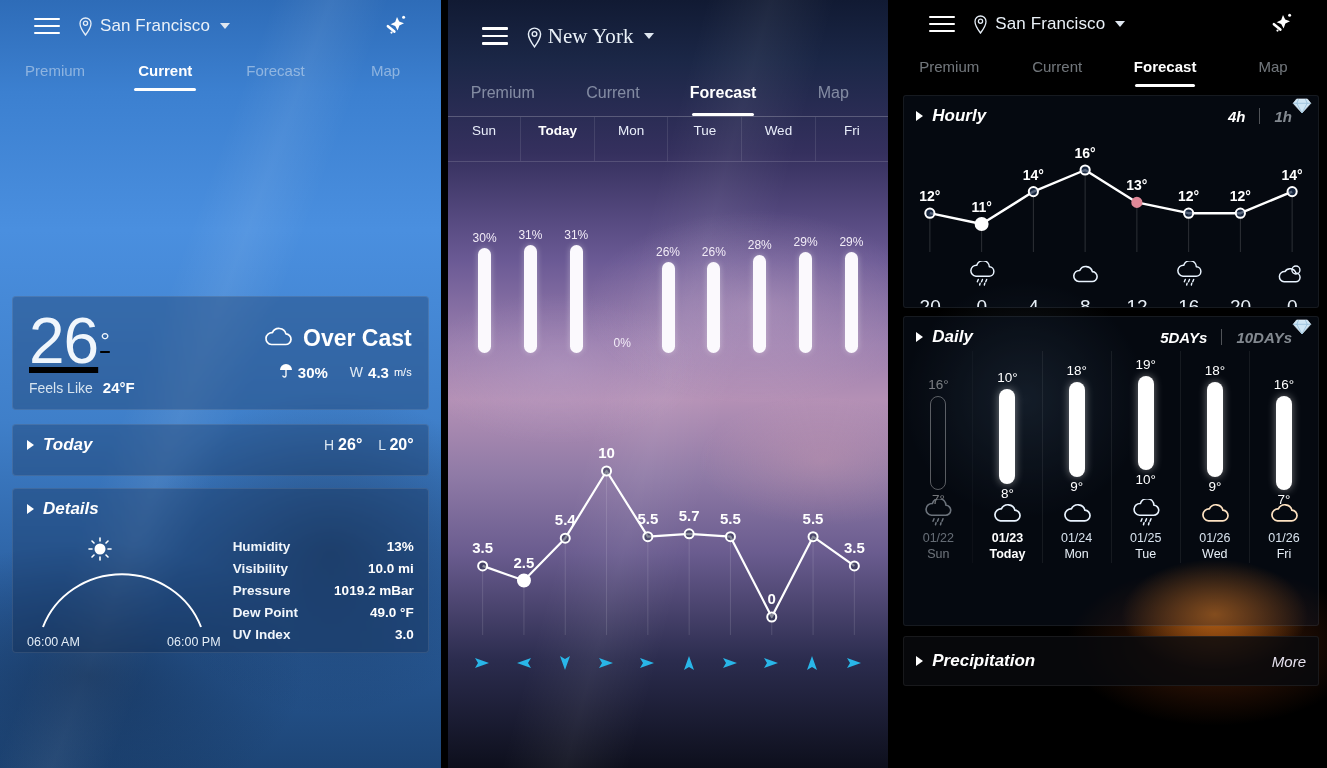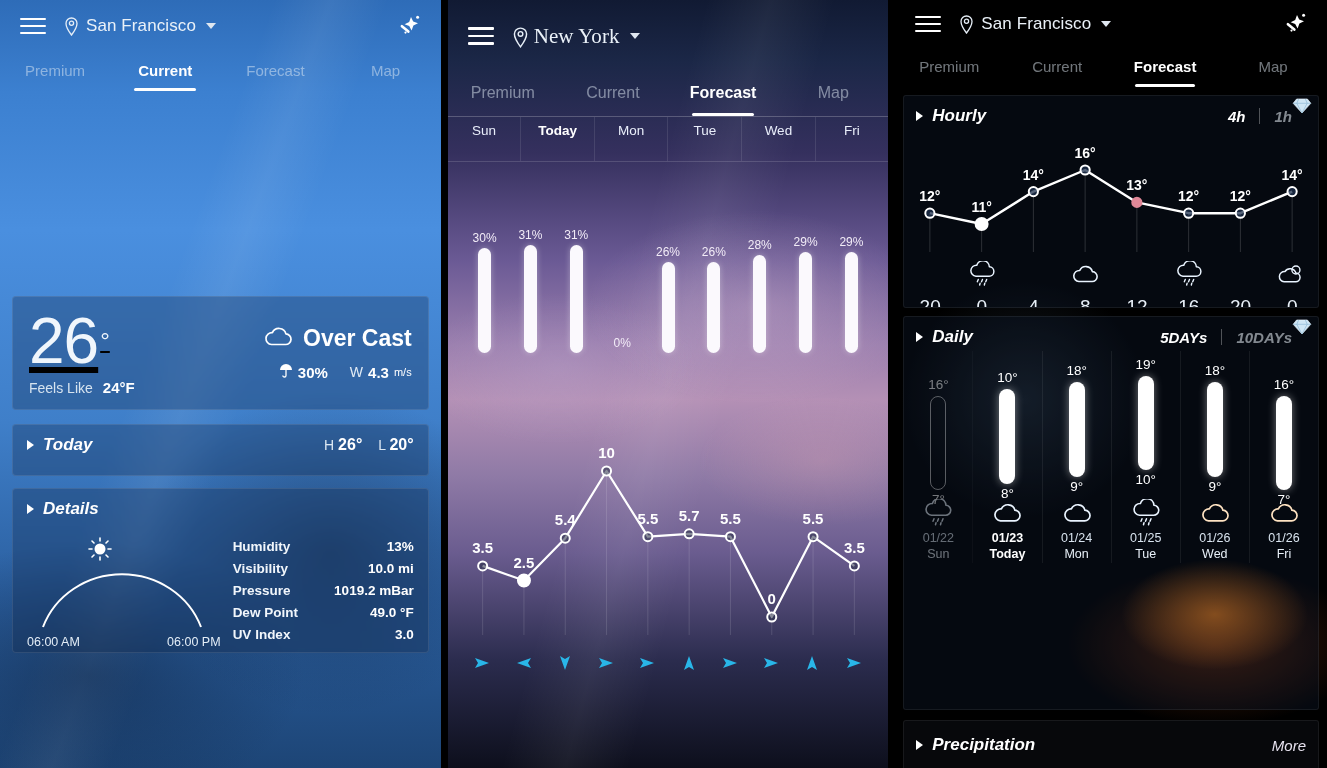--- a/index.html
+++ b/index.html
@@ -57,21 +57,21 @@
   .bg3::after{
     content:""; position:absolute; inset:0;
     background:
       radial-gradient(ellipse 30% 10% at 74% 80%, rgba(255,140,30,.65), transparent 72%),
       radial-gradient(ellipse 46% 14% at 74% 84%, rgba(200,80,20,.35), transparent 75%),
       radial-gradient(ellipse 40% 22% at 30% 52%, rgba(120,160,200,.18), transparent 72%),
       linear-gradient(180deg, transparent 72%, rgba(0,0,0,.85) 92%);
   }
 
   
-  .hdr { position: relative; display:flex; align-items:center; padding: 0 20px; }
+  .hdr { position: relative; display:flex; align-items:center; padding: 0 34px; }
   .hdr-p1 { height: 52px; }
   .hdr-p2 { height: 72px; font-family: Liberation Serif, serif; }
   .hdr-p3 { height: 48px; }
 
   .burger { width: 26px; display:flex; flex-direction:column; gap:5px; cursor:pointer; }
   .burger i { display:block; height:2px; background:#fff; border-radius:1px; }
   .hdr-p2 .burger i { height:2.5px; }
 
   .loc { display:flex; align-items:center; gap:7px; margin-left:18px; cursor:pointer; }
   .pin { width:15px; height:19px; position:relative; }
@@ -751,21 +751,21 @@
           <div class="c">0</div>
           <div class="c">4</div>
           <div class="c">8</div>
           <div class="c">12</div>
           <div class="c">16</div>
           <div class="c">20</div>
           <div class="c">0</div>
         </div>
     </div>
 
-    <div class="blk" style="height:394px;text-align:right;">
+    <div class="blk" style="height:310px;text-align:right;">
       <div class="blk-head">
         <span class="arrow-r"></span>
         <span class="blk-title">Daily</span>
         <span class="seg">
           <span class="on">5DAYs</span>
           <span class="divider"></span>
           <span>10DAYs</span>
         </span>
         <span class="gem">
           <svg width="20" height="16" viewBox="0 0 20 16">

